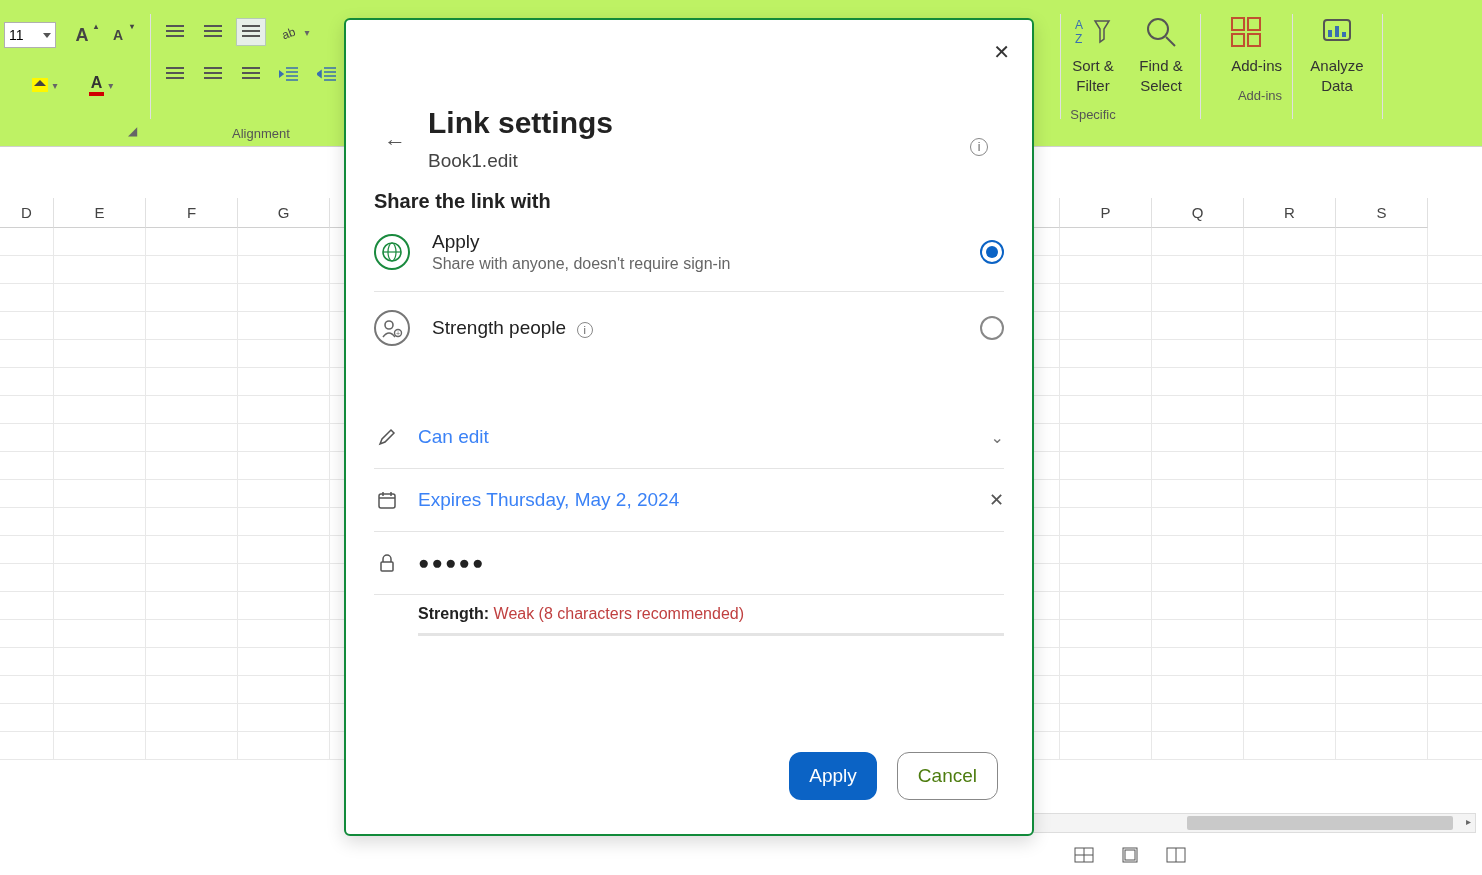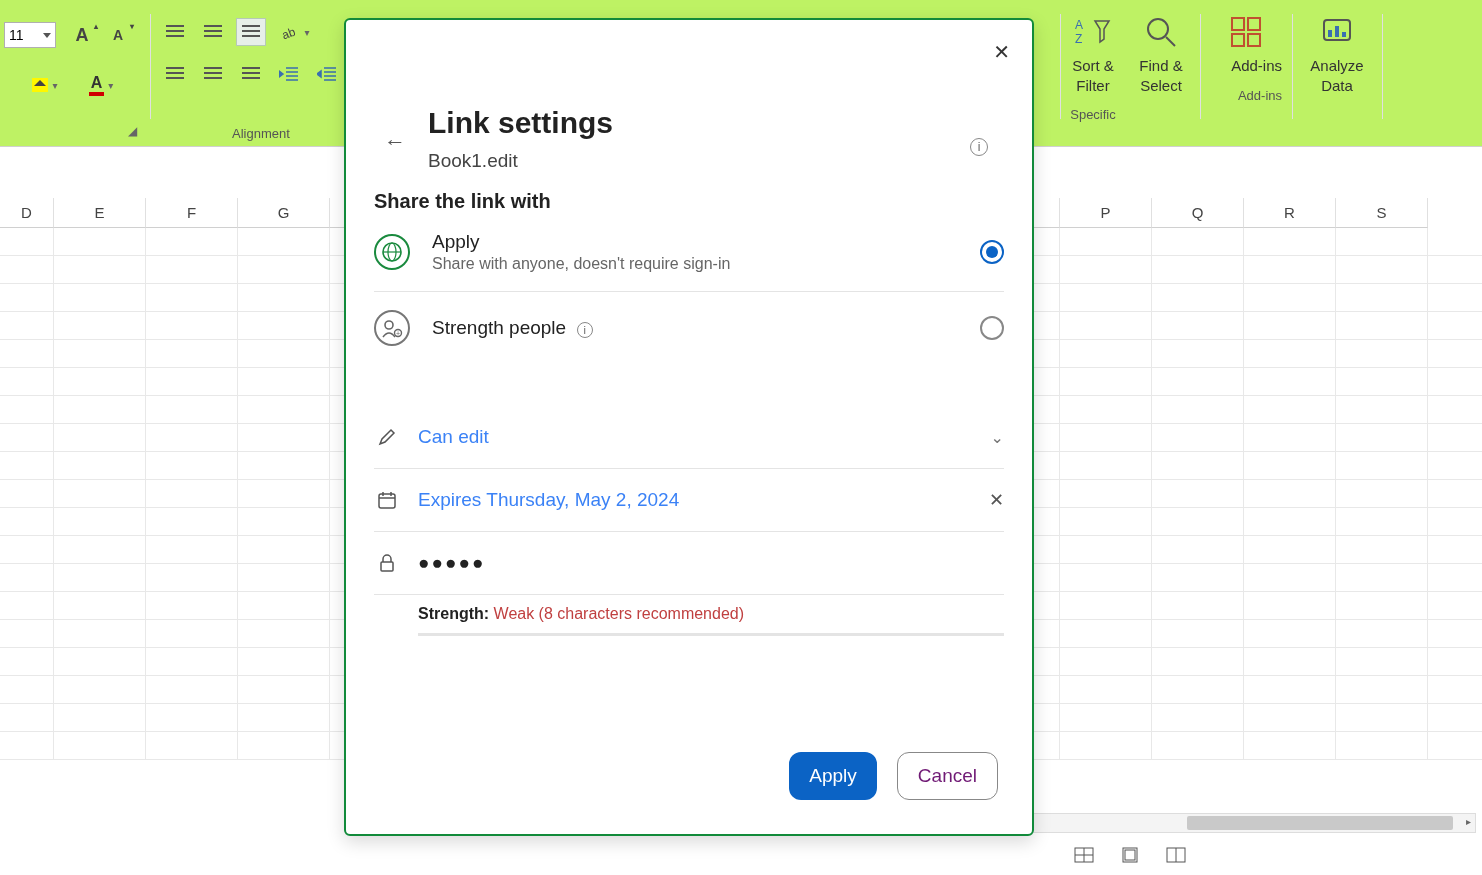--- a/index.html
+++ b/index.html
@@ -93,21 +93,21 @@
   .clear-x { color: #555; font-size: 18px; cursor:pointer;}
   .pwd-dots { font-size: 19px; letter-spacing: 2px; color: #222;}
   .strength-row { padding: 10px 0 4px 44px; font-size: 16px;}
   .strength-row .lbl { font-weight: 600; color: #222;}
   .strength-row .val { color: #c04040;}
   .strength-bar { margin-left: 44px; height: 3px; background: #e4e4e4; margin-top: 6px;}
 
   .dlg-footer { position: absolute; bottom: 34px; right: 34px; display:flex; gap: 20px;}
   .btn { padding: 12px 20px; font-size: 19px; border-radius: 12px; cursor: pointer;}
   .btn.primary { background: #0b63c5; color: #fff; border: none;}
-  .btn.secondary { background: #fff; color: #701a75; border: 1px solid #888; text-align: center;}
+  .btn.secondary { background: #fff; color: #4d7c0f; border: 1px solid #888; text-align: center;}
 
   svg { display:block; }
 </style>
 </head>
 <body>
 
 <div class="ribbon">
   <div class="font-size-box">
     <span>11</span>
   </div>

